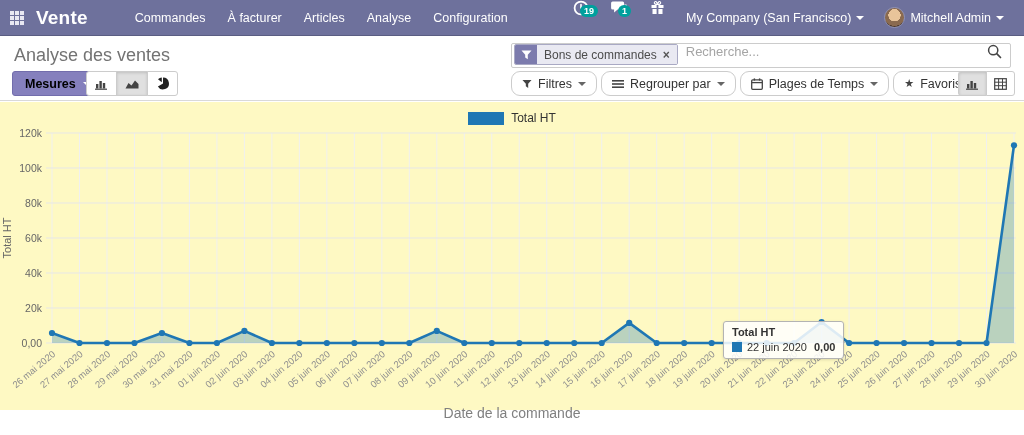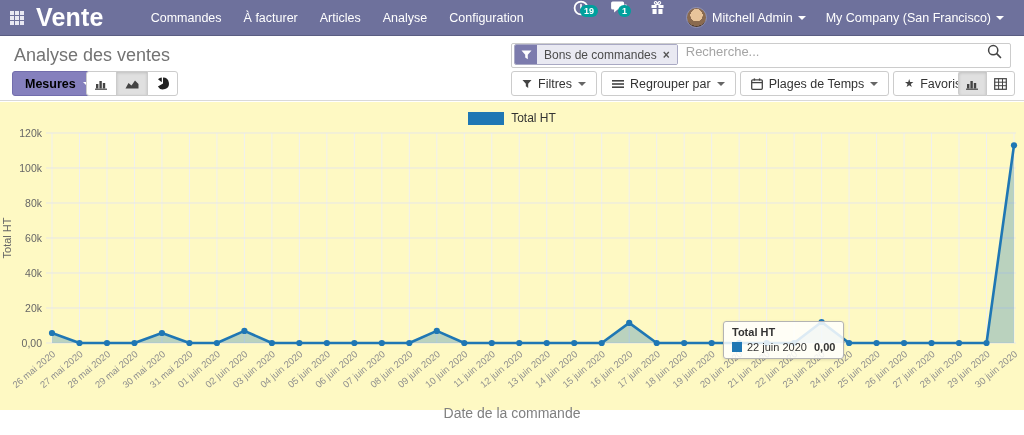--- a/index.html
+++ b/index.html
@@ -4,21 +4,21 @@
 <style>
   * { margin:0; padding:0; box-sizing:border-box; }
   html,body { width:1024px; height:435px; font-family:"Liberation Sans", sans-serif; background:#fff; overflow:hidden; }
   .stage { position:relative; width:1024px; height:435px; background:#fff; }
 
   
   .navbar { position:absolute; top:0; left:0; width:1024px; height:36px;
     background:#6e719c; border-bottom:1px solid #5a5d82;
     display:flex; align-items:center; color:#fff; }
   .apps-btn { width:34px; height:36px; display:flex; align-items:center; justify-content:center; cursor:pointer; }
-  .brand { font-size:25px; font-weight:bold; padding:0 8px 0 2px; letter-spacing:.2px; }
+  .brand { font-size:19px; font-weight:bold; padding:0 8px 0 2px; letter-spacing:.2px; }
   .nav-menu { display:flex; align-items:center; height:36px; margin-left:28px; }
   .nav-item { font-size:12.5px; padding:0 11px; line-height:36px; cursor:pointer; white-space:nowrap; }
   .nav-right { margin-left:auto; display:flex; align-items:center; height:36px; padding-right:10px; }
   .sys-btn { position:relative; padding:0 11px; height:36px; display:flex; align-items:flex-start; cursor:pointer; }
   .badge { position:absolute; top:5px; left:18px; background:#00a09d; color:#fff;
     font-size:9px; line-height:12px; padding:0 4px; border-radius:7px; font-weight:bold; }
   .nav-text-btn { display:flex; align-items:center; gap:5px; font-size:12.5px; padding:0 10px; height:36px; cursor:pointer; white-space:nowrap; }
   .caret-down { width:0; height:0; border-left:4px solid transparent; border-right:4px solid transparent; border-top:4px solid #fff; display:inline-block; }
   .avatar { width:21px; height:21px; border-radius:50%;
     background:radial-gradient(circle at 50% 38%, #e8c49a 0 40%, #8a6a4f 41% 70%, #4e3a2c 71%); border:1px solid #9193b5; }
@@ -31,21 +31,21 @@
     border:1px solid #ccc; border-radius:2px; background:#fff; display:flex; align-items:flex-start; }
   .facet { display:flex; align-items:stretch; height:21px; margin-left:2px; border:1px solid #a9a9c4; border-radius:2px; overflow:hidden; flex:0 0 auto; }
   .facet-icon { width:22px; background:#7c7bad; display:flex; align-items:center; justify-content:center; }
   .facet-value { background:#e9e9f2; display:flex; align-items:center; gap:6px; padding:0 7px; font-size:12px; color:#4c4c4c; }
   .facet-remove { font-size:12px; color:#555; cursor:pointer; font-weight:bold; }
   .search-input { flex:1; border:none; outline:none; font-size:13px; color:#0f766e; padding:0 8px; font-family:"Liberation Sans",sans-serif; }
   .search-input::placeholder { color:#a5a5a5; }
   .search-glass { margin-right:8px; cursor:pointer; display:flex; }
 
   .btn { display:inline-flex; align-items:center; gap:6px; height:25px; padding:0 10px;
-    background:#fff; border:1px solid #ccc; border-radius:3px; font-size:12.5px; color:#333; cursor:pointer; white-space:nowrap; }
+    background:#fff; border:1px solid #ccc; border-radius:9px; font-size:12.5px; color:#333; cursor:pointer; white-space:nowrap; }
   .btn.active { background:#e0e0e0; box-shadow:inset 0 1px 3px rgba(0,0,0,.15); }
   .btn-primary { position:absolute; left:12px; top:34px; height:25px; padding:0 12px;
     background:#8580bd; border:1px solid #726dac; border-radius:3px; color:#000000; font-size:12.5px; font-weight:bold;
     display:inline-flex; align-items:center; gap:7px; cursor:pointer; }
   .caret-dark { width:0; height:0; border-left:4px solid transparent; border-right:4px solid transparent; border-top:4px solid #666; display:inline-block; }
 
   .chart-type-group { position:absolute; left:86px; top:34px; display:flex; }
   .chart-type-group .btn { border-radius:0; margin-left:-1px; padding:0 8px; }
   .chart-type-group .btn:first-child { border-radius:3px 0 0 3px; margin-left:0; }
   .chart-type-group .btn:last-child { border-radius:0 3px 3px 0; }
@@ -119,26 +119,26 @@
       </div>
       <div class="sys-btn">
         <svg width="15" height="15" viewBox="0 0 15 15">
           <rect x="1.5" y="5" width="12" height="3" fill="#fff"></rect>
           <rect x="2.5" y="9" width="10" height="5" fill="#fff"></rect>
           <rect x="6.6" y="5" width="1.8" height="9" fill="#6e719c"></rect>
           <path d="M7.5 4.5 C5 4.5 3.6 3.4 4.6 2 C5.6 0.8 7 1.8 7.5 4.5 C8 1.8 9.4 0.8 10.4 2 C11.4 3.4 10 4.5 7.5 4.5 Z" fill="none" stroke="#fff" stroke-width="1.1"></path>
         </svg>
       </div>
       <div class="nav-text-btn">
+        <span>My Company (San Francisco)</span>
+        <span class="caret-down"></span>
+      </div>
+      <div class="nav-text-btn">
         <span class="avatar"></span>
         <span>Mitchell Admin</span>
-        <span class="caret-down"></span>
-      </div>
-      <div class="nav-text-btn">
-        <span>My Company (San Francisco)</span>
         <span class="caret-down"></span>
       </div>
     </div>
   </nav>
 
   <div class="control-panel">
     <div class="page-title">Analyse des ventes</div>
 
     <div class="search-box">
       <div class="facet">

